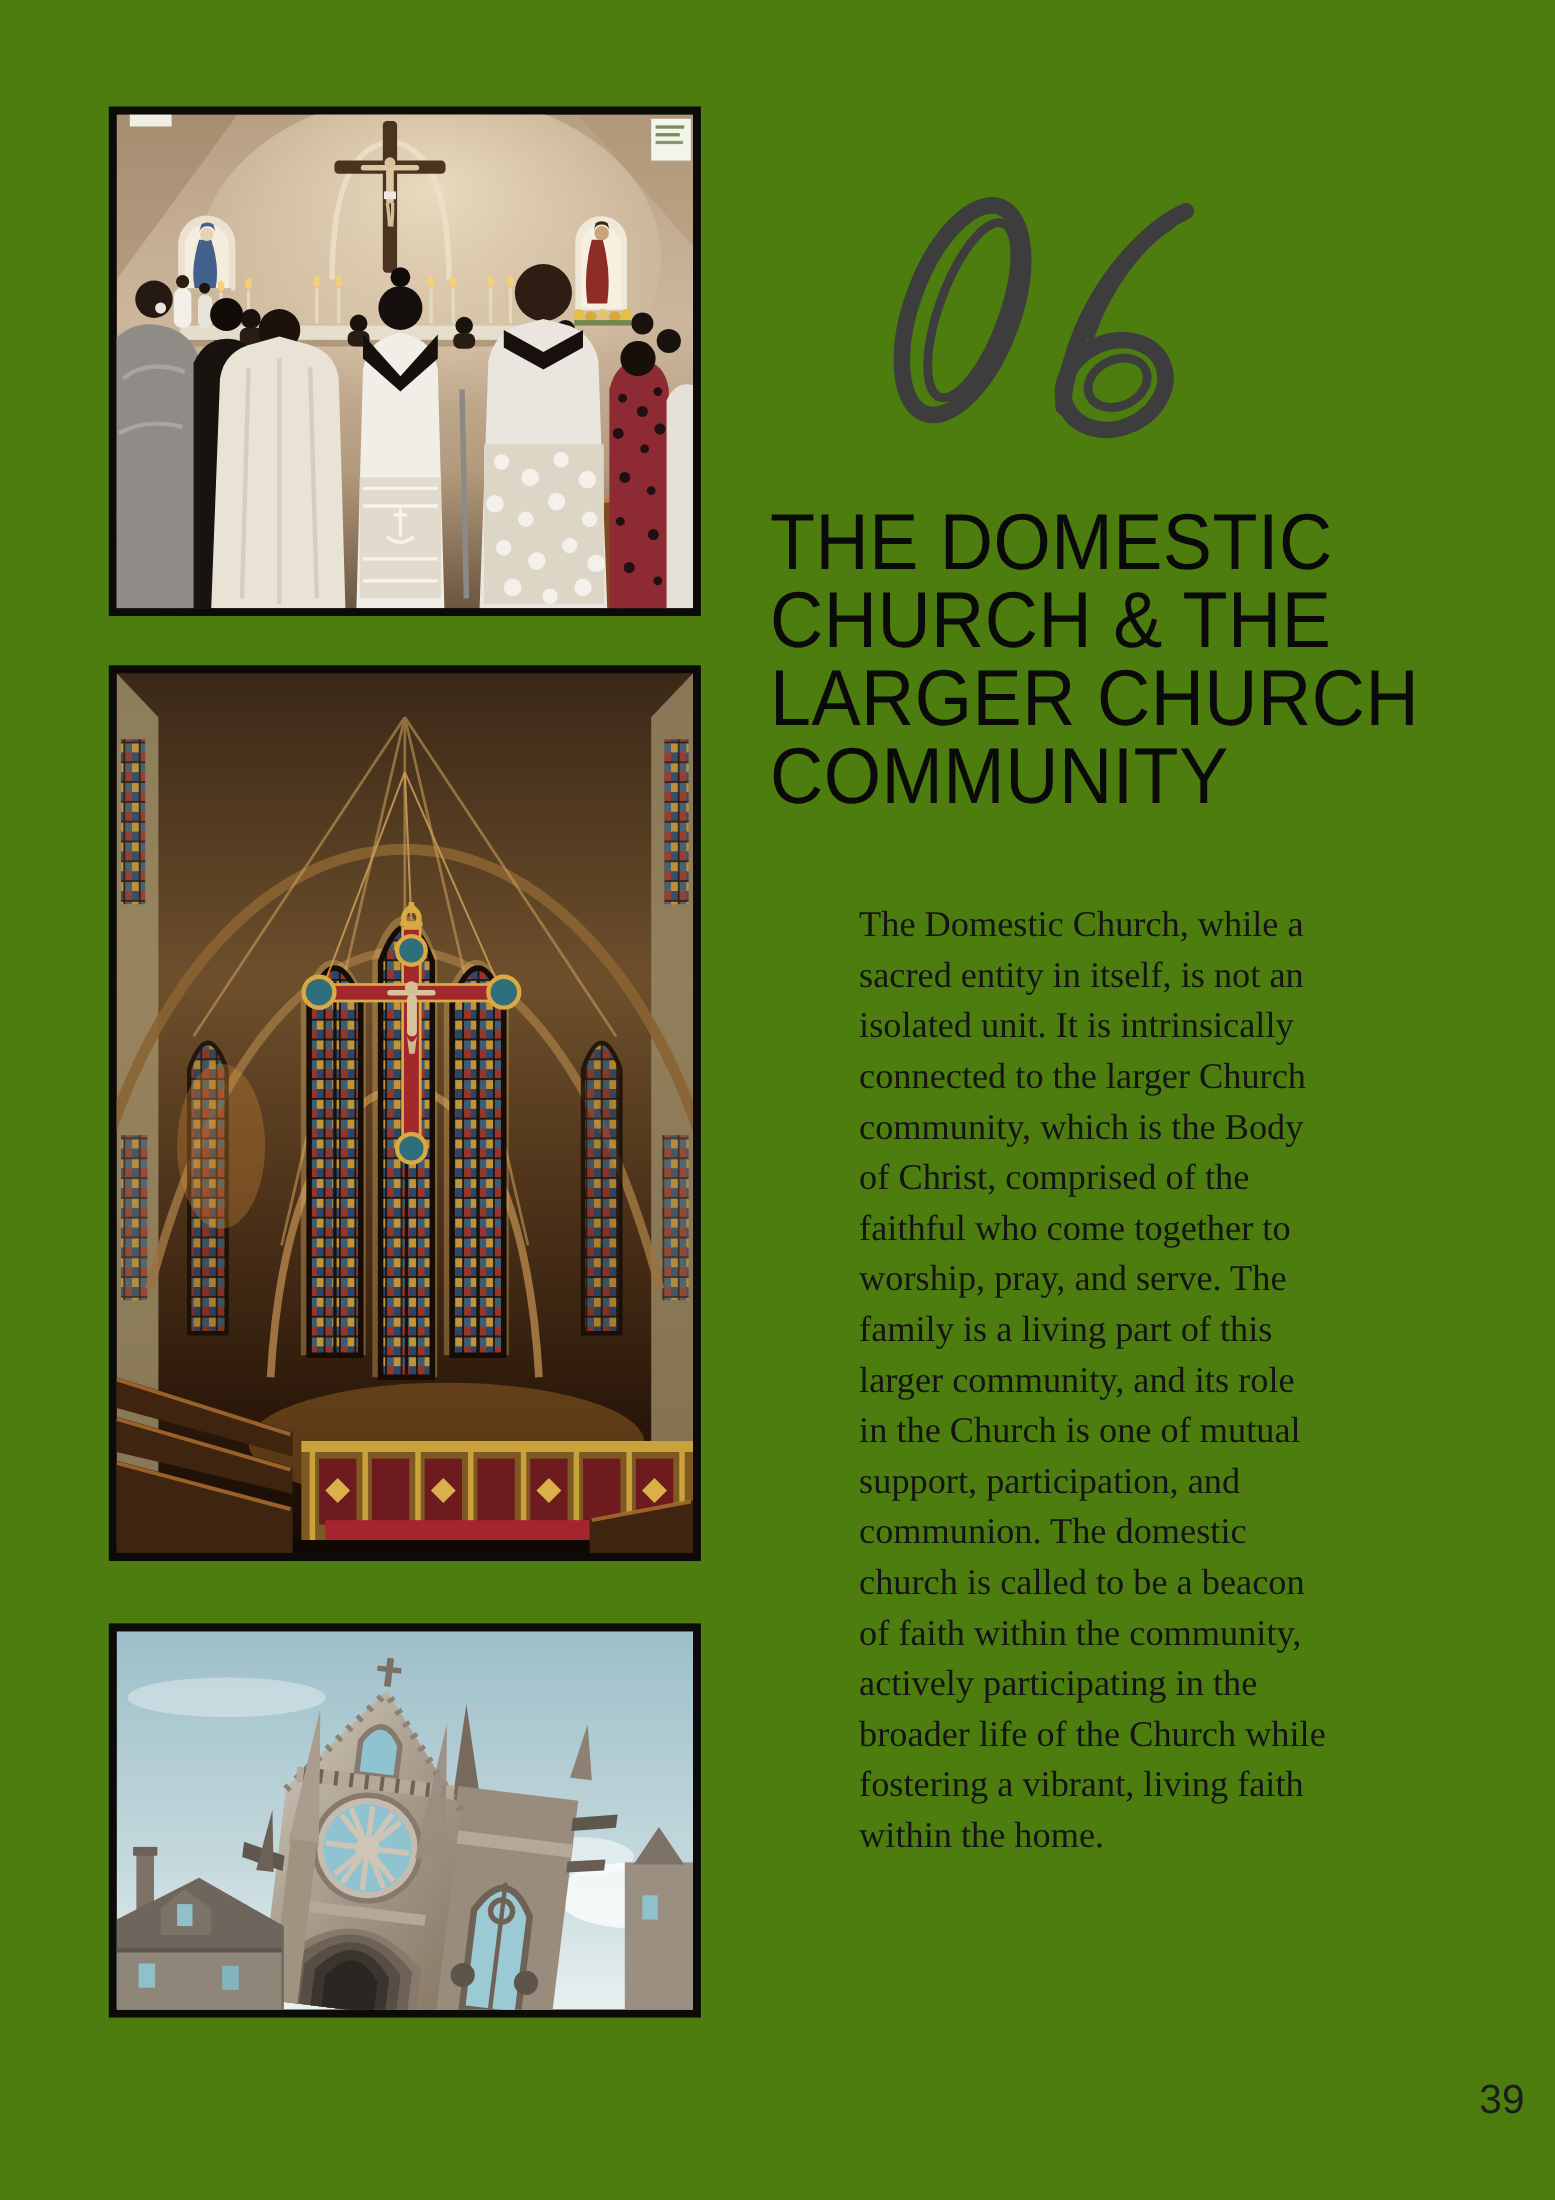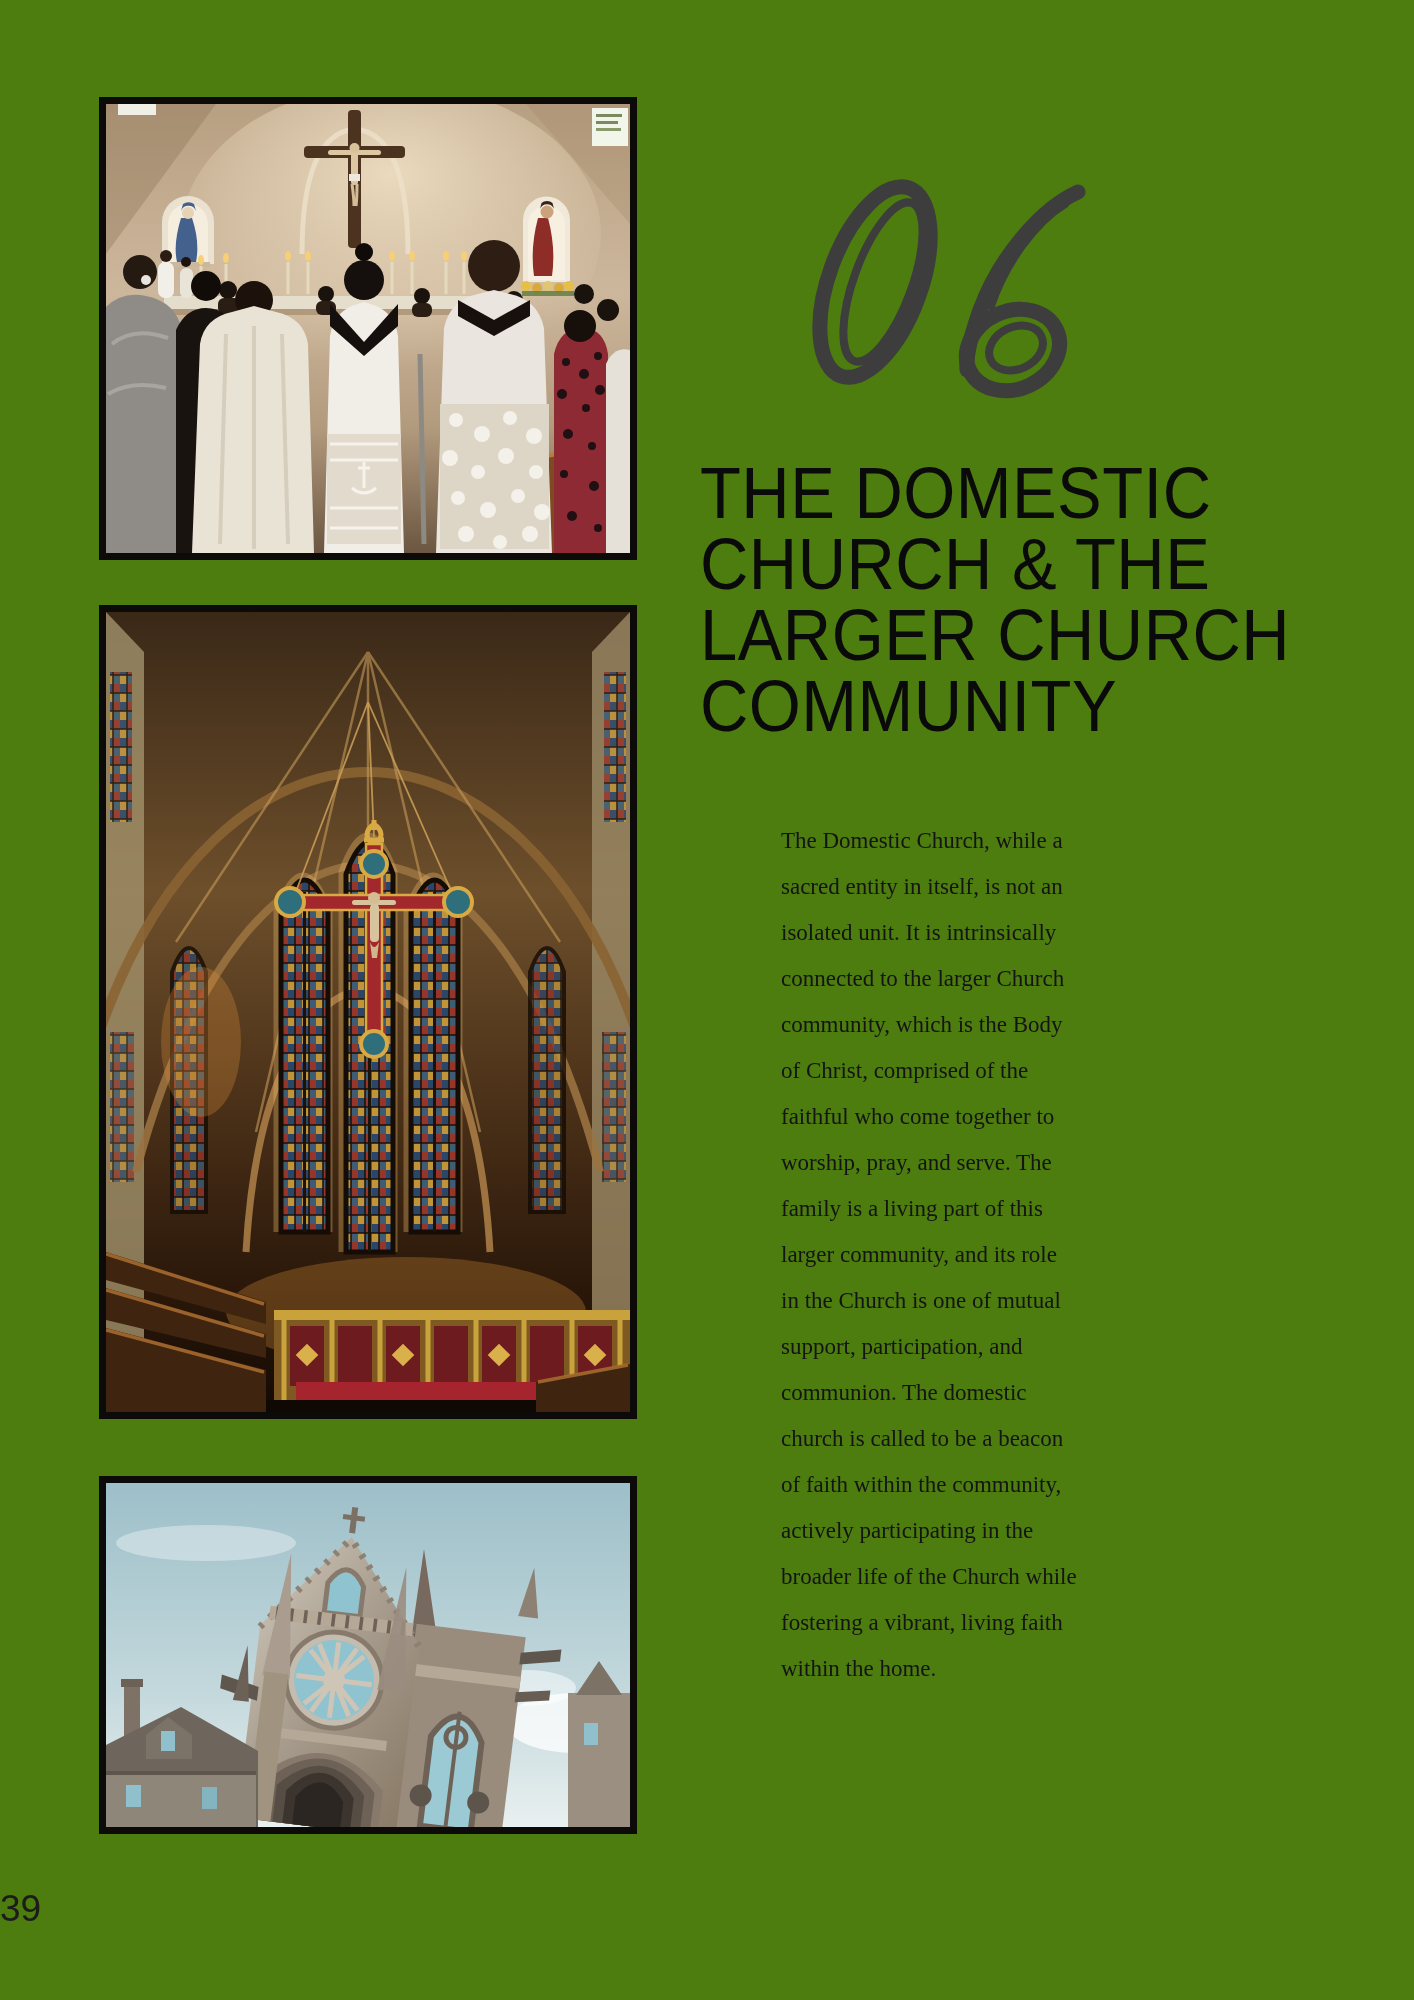--- a/index.html
+++ b/index.html
@@ -51,31 +51,31 @@
     transform: scaleX(0.93);
     transform-origin: left top;
   }
 
   .body-text {
     position: absolute;
     left: 781px; top: 818px;
     margin: 0;
     font-family: "Liberation Serif", serif;
     font-weight: 400;
-    font-size: 23px;
+    font-size: 33px;
     line-height: 46px;
     color: #141414;
     white-space: pre;
   }
 
   .page-number {
     position: absolute;
     left: 0; top: 1888px;
     width: 1386px;
-    text-align: left;
+    text-align: right;
     font-family: "Liberation Sans", sans-serif;
     font-size: 37px;
     color: #1c1c1c;
   }
 </style>
 </head>
 <body>
 
 <div class="page">
 

